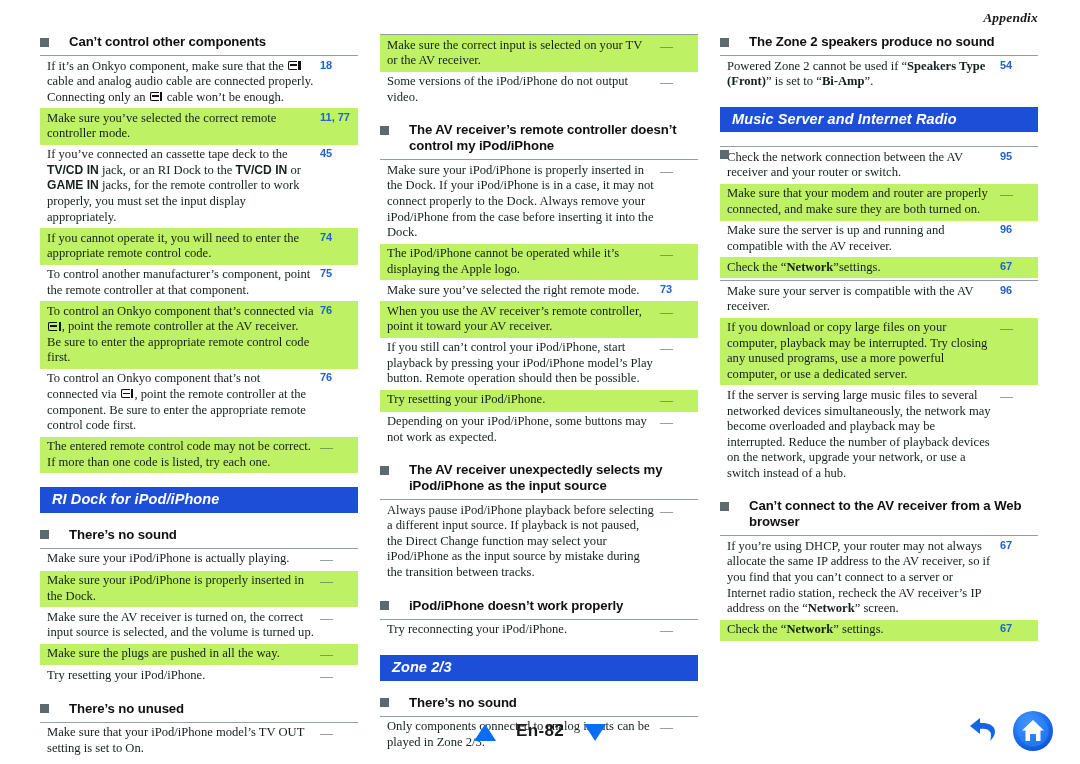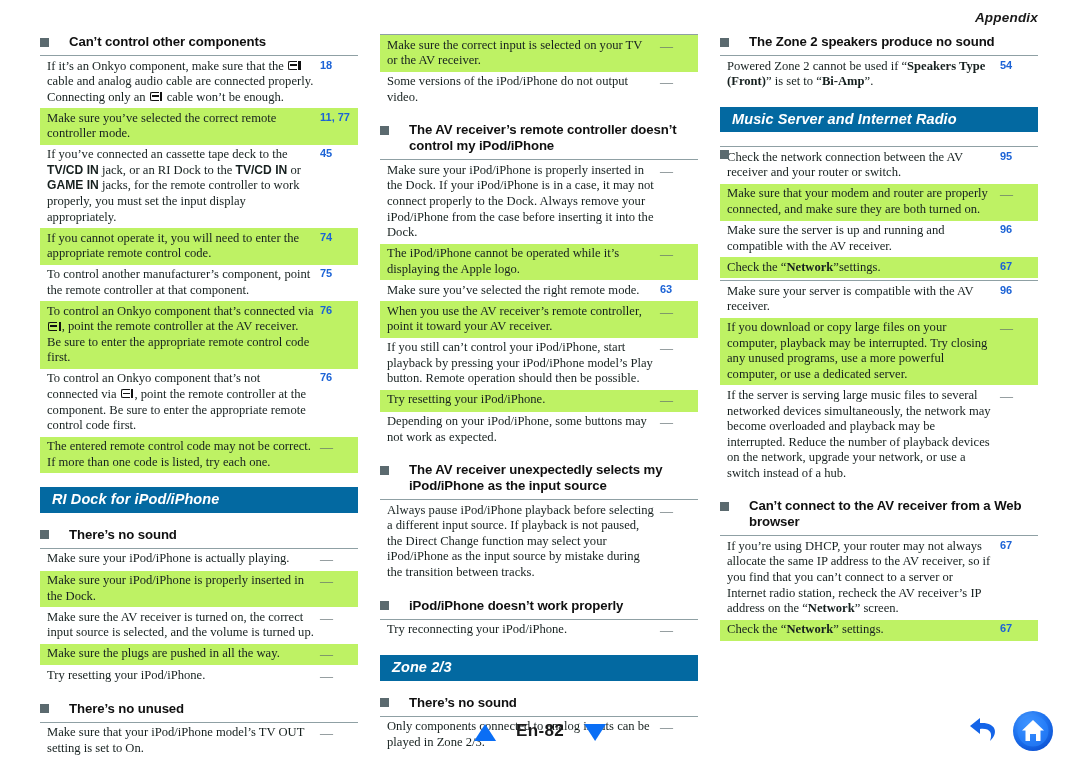--- a/index.html
+++ b/index.html
@@ -14,21 +14,21 @@
     color: #111111;
     position: relative;
     overflow: hidden;
   }
 
   
   .page-header {
     position: absolute;
     top: 10px;
     right: 42px;
-    font-family: Liberation Sans, sans-serif;
+    font-family: Liberation Serif, serif;
     font-style: italic;
     font-weight: bold;
     font-size: 13.5px;
     color: #1a1a1a;
     letter-spacing: .2px;
   }
 
   
   .columns {
     position: absolute;
@@ -42,21 +42,21 @@
   .col {
     width: 318px;
     position: relative;
   }
   .col-1 { margin-left: 40px; }
   .col-2 { margin-left: 22px; }
   .col-3 { margin-left: 22px; }
 
   
   .section-band {
-    background: #0369a1;
+    background: #1d4ed8;
     color: #ffffff;
     font-family: "Liberation Sans", sans-serif;
     font-style: italic;
     font-weight: bold;
     font-size: 14.5px;
     padding: 4px 0 5px 12px;
     margin: 14px 0 10px 0;
     letter-spacing: .1px;
     line-height: 1.15;
   }
@@ -306,21 +306,21 @@
           <tr>
             <td><span>Make sure your iPod/iPhone is properly inserted in the Dock. If your iPod/iPhone is in a case, it may not connect properly to the Dock. Always remove your iPod/iPhone from the case before inserting it into the Dock.</span></td>
             <td class="pg dash">—</td>
           </tr>
           <tr class="shaded">
             <td><span>The iPod/iPhone cannot be operated while it’s displaying the Apple logo.</span></td>
             <td class="pg dash">—</td>
           </tr>
           <tr>
             <td><span>Make sure you’ve selected the right remote mode.</span></td>
-            <td class="pg">63</td>
+            <td class="pg">73</td>
           </tr>
           <tr class="shaded">
             <td><span>When you use the AV receiver’s remote controller, point it toward your AV receiver.</span></td>
             <td class="pg dash">—</td>
           </tr>
           <tr>
             <td><span>If you still can’t control your iPod/iPhone, start playback by pressing your iPod/iPhone model’s Play button. Remote operation should then be possible.</span></td>
             <td class="pg dash">—</td>
           </tr>
           <tr class="shaded">

